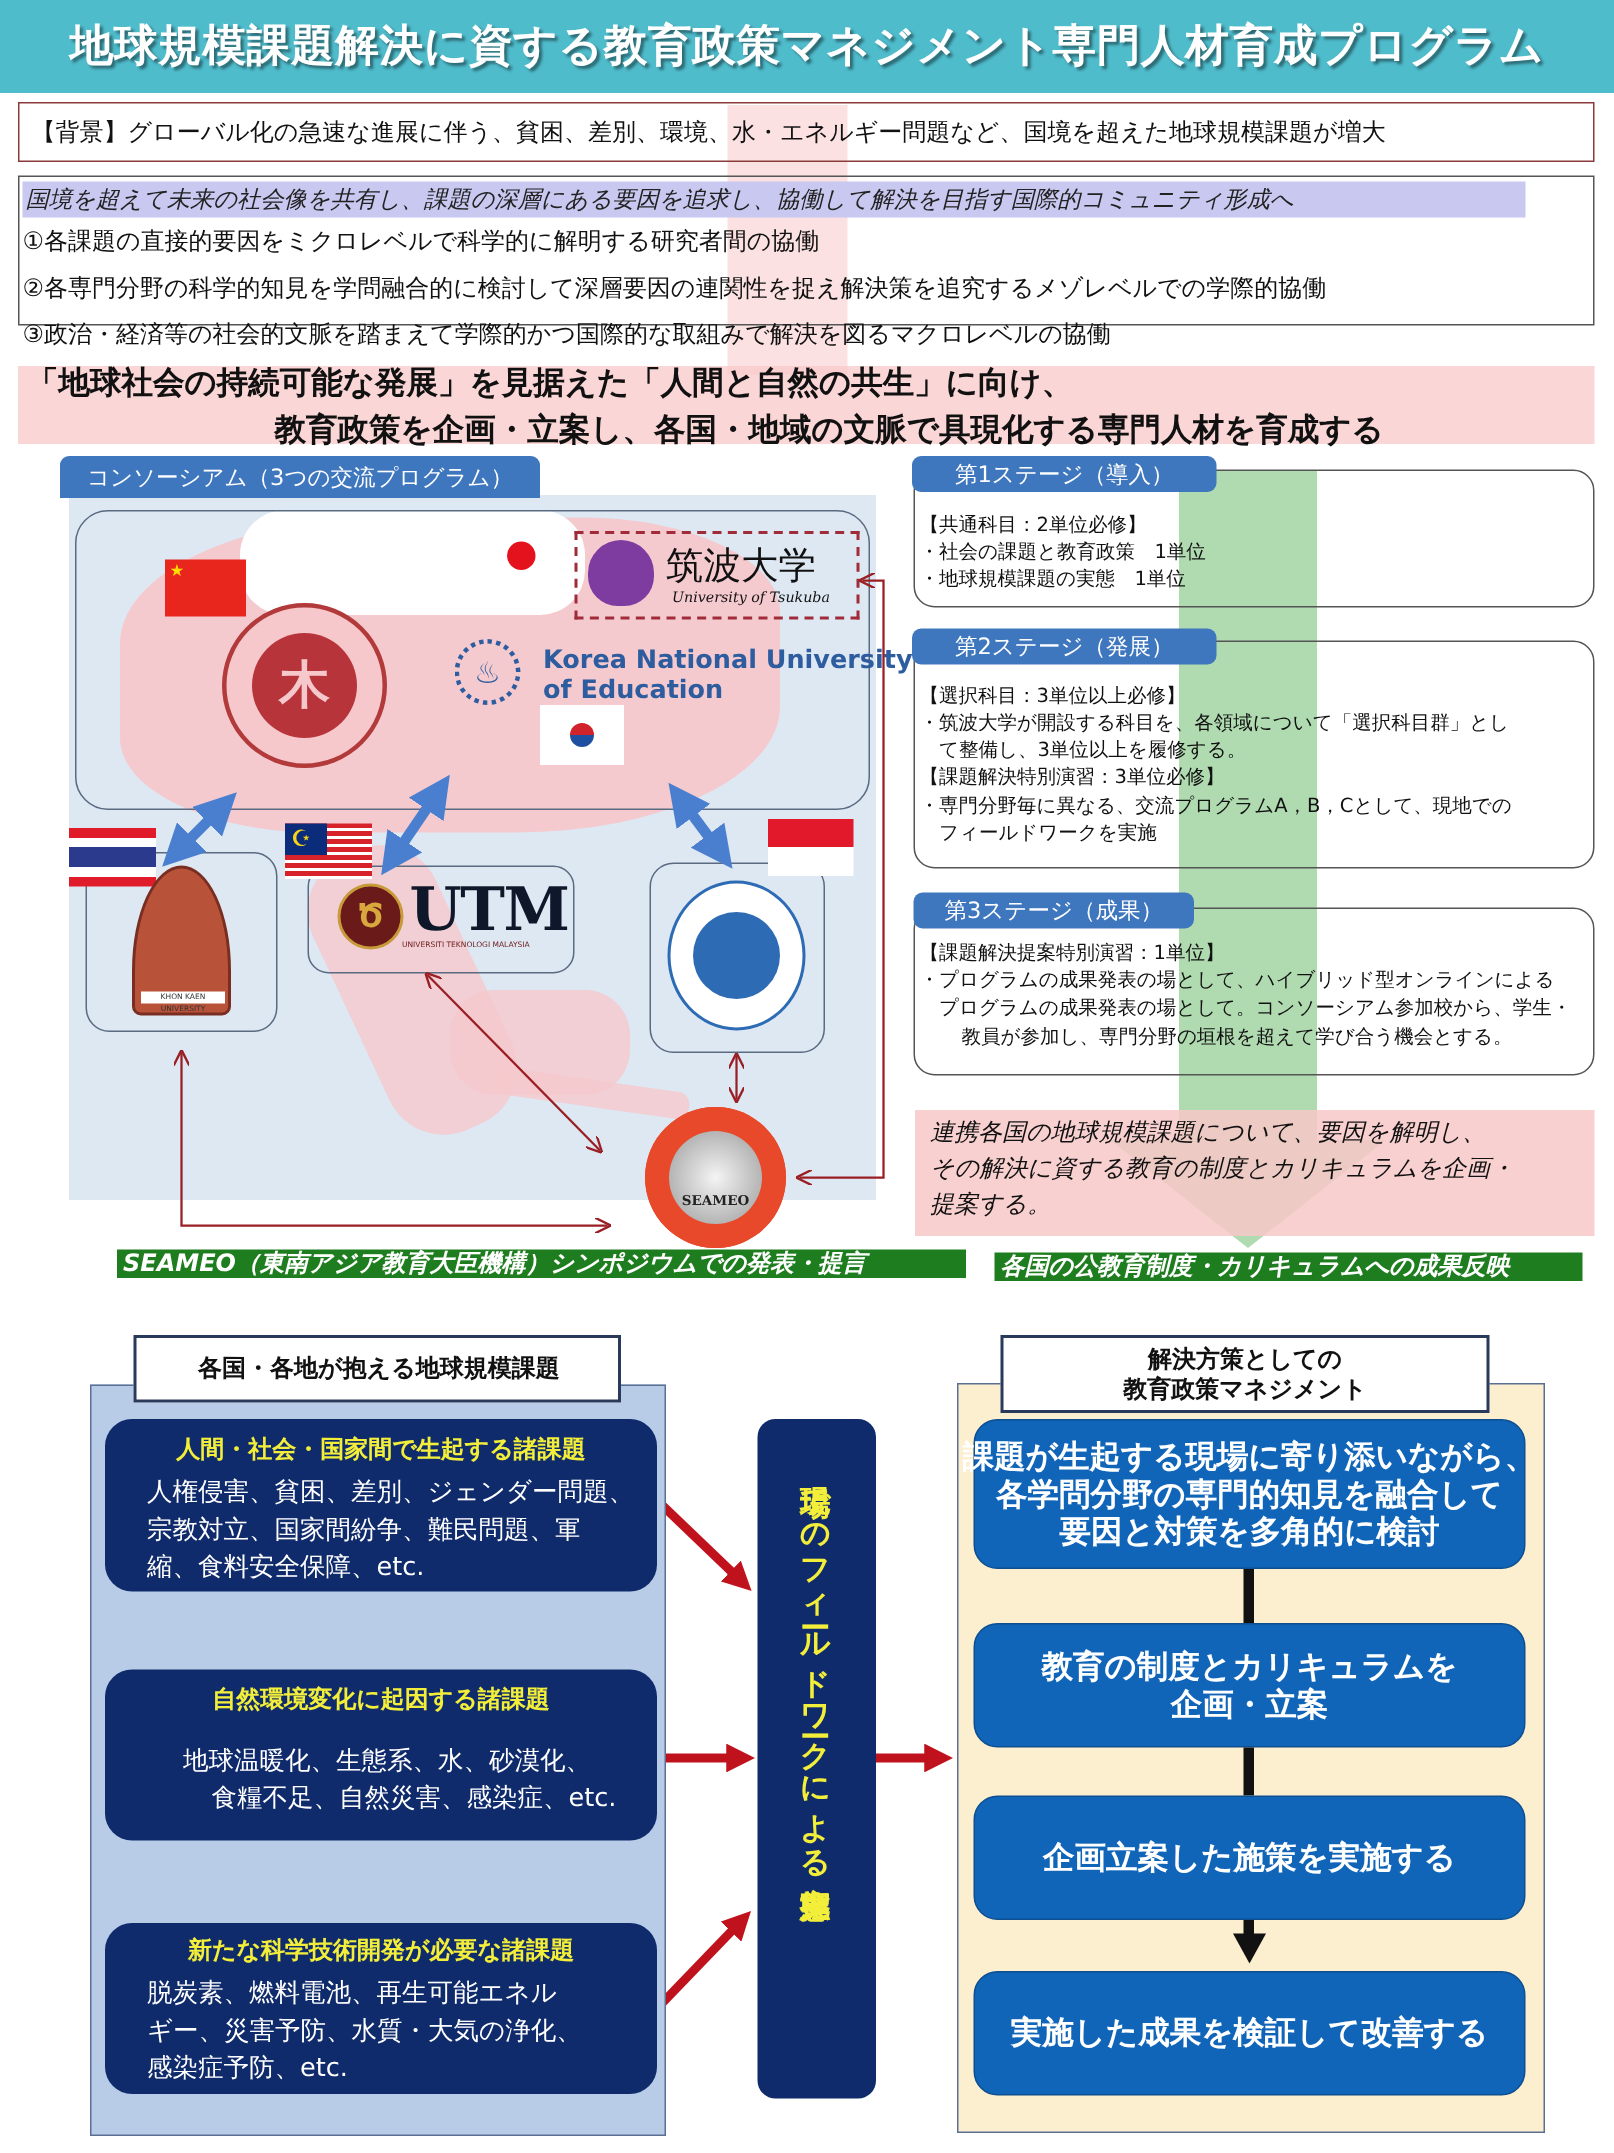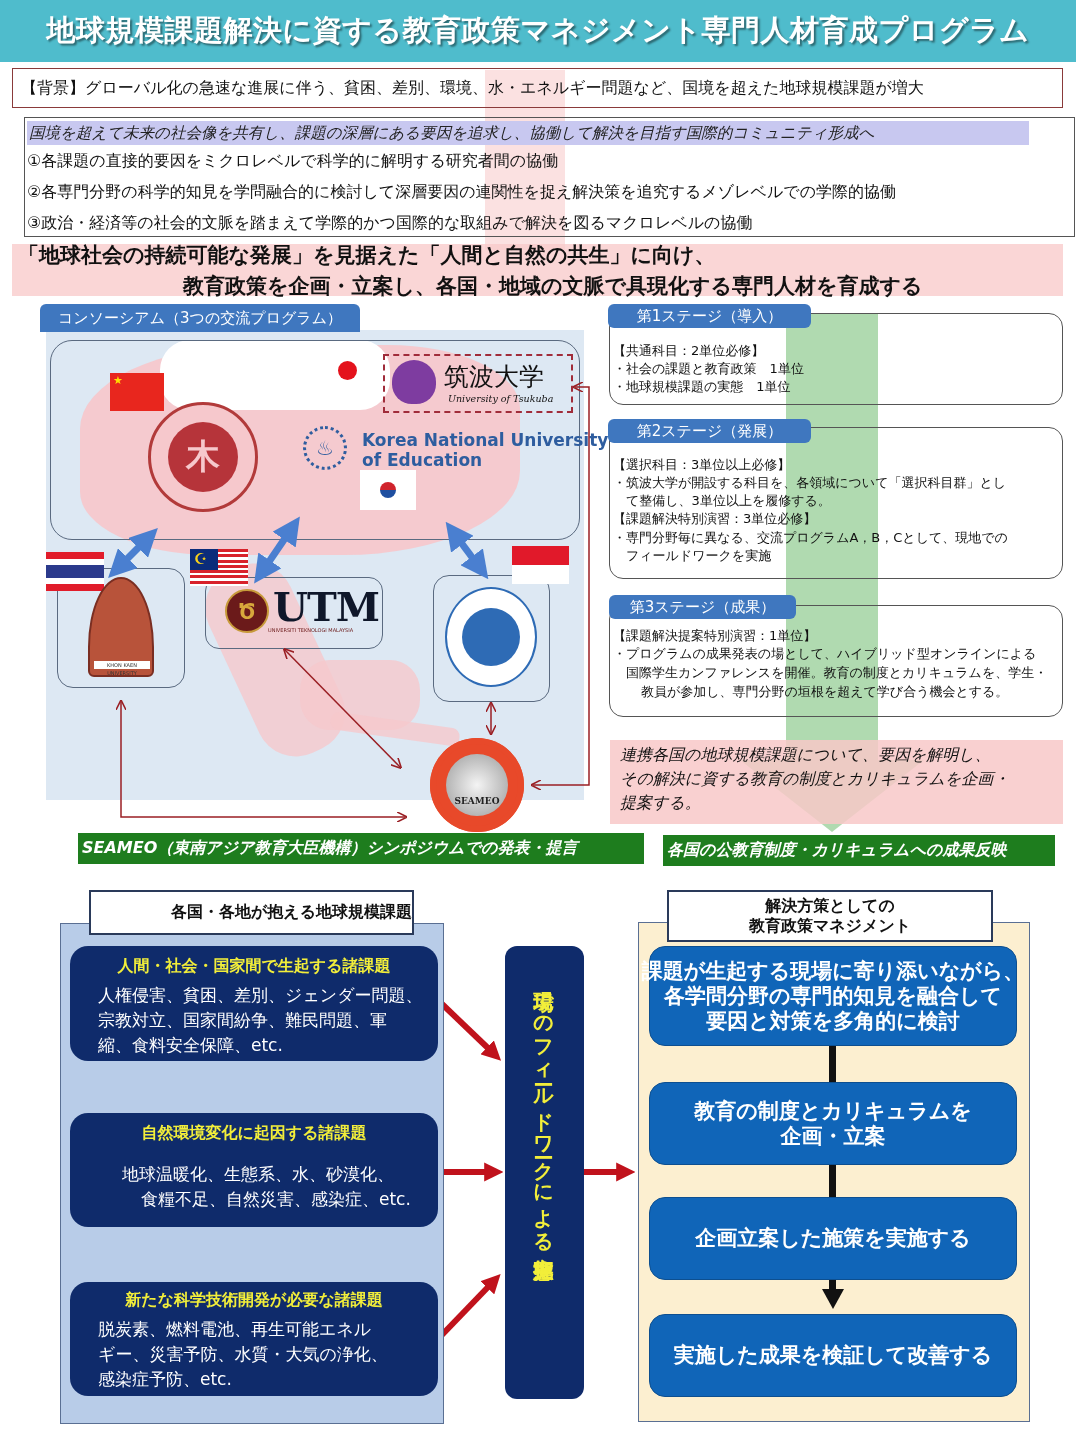--- a/index.html
+++ b/index.html
@@ -9,21 +9,21 @@
   
   .title-bar { left: 0; top: 0; width: 1076px; height: 62px; background: #4fbccc; display: flex; align-items: center; justify-content: center; }
   .title-bar .t { color: #fff; font-size: 29px; font-weight: bold; letter-spacing: 0.5px; text-shadow: 2px 2px 2px rgba(0,0,0,0.45); white-space: nowrap; }
 
   
   .bg-arrow-pink { left: 485px; top: 70px; width: 80px; height: 180px; background: rgba(248, 200, 200, 0.55); }
 
   .bg-box { left: 12px; top: 68px; width: 1051px; height: 40px; border: 1px solid #8a3a3a; background: transparent; display: flex; align-items: center; padding-left: 8px; }
   .bg-box .t { font-size: 16px; white-space: nowrap; }
 
-  .vision-box { left: 24px; top: 117px; width: 1051px; height: 120px; border: 1px solid #555; }
+  .vision-box { left: 12px; top: 117px; width: 1051px; height: 100px; border: 1px solid #555; }
   .vision-head { position: absolute; left: 2px; top: 3px; width: 1002px; height: 24px; background: #c8c8f0; display: flex; align-items: center; padding-left: 2px; }
   .vision-head .t { font-size: 15.5px; font-style: italic; color: #222; white-space: nowrap; }
   .vision-line { position: absolute; left: 2px; font-size: 16px; white-space: nowrap; }
 
   .goal-band { left: 12px; top: 244px; width: 1051px; height: 52px; background: rgba(248, 200, 200, 0.75); }
   .goal-1 { left: 18px; top: 241px; font-size: 21px; font-weight: bold; white-space: nowrap; color: #111; }
   .goal-2 { left: 183px; top: 272px; font-size: 21px; font-weight: bold; white-space: nowrap; color: #111; }
 
   
   .map-bg { left: 46px; top: 330px; width: 538px; height: 470px; background: #dde8f3; }
@@ -71,39 +71,39 @@
   .utm-text { left: 273px; top: 583px; font-family: "DejaVu Serif", "Liberation Serif", serif; font-size: 40px; font-weight: bold; color: #0f172a; letter-spacing: -1px; white-space: nowrap; }
   .utm-sub { left: 268px; top: 627px; font-size: 5px; color: #6b1a1a; white-space: nowrap; }
 
   .itb-logo { left: 445px; top: 587px; width: 92px; height: 100px; border-radius: 50%; border: 2px solid #2e6bb5; background: #fff; display: flex; align-items: center; justify-content: center; }
   .itb-logo .inner { width: 58px; height: 58px; border-radius: 50%; background: #2e6bb5; }
 
   .seameo-gear { left: 430px; top: 738px; width: 94px; height: 94px; border-radius: 50%; background: #e8492a; box-shadow: 0 0 0 6px #e8492a inset; display: flex; align-items: center; justify-content: center; }
   .seameo-gear .inner { width: 62px; height: 62px; border-radius: 50%; background: radial-gradient(#f4f4f4, #9a9a9a); display: flex; align-items: flex-end; justify-content: center; padding-bottom: 10px; text-align: center; }
   .seameo-gear .lbl { font-family: "DejaVu Serif", "Liberation Serif", serif; font-size: 9px; font-weight: bold; color: #222; }
 
-  .caption-green { height: 31px; background: #1e7d1e; display: flex; align-items: center; padding: 0 4px; }
+  .caption-green { height: 19px; background: #1e7d1e; display: flex; align-items: center; padding: 0 4px; }
   .caption-green .t { color: #fff; font-size: 16px; font-style: italic; font-weight: bold; white-space: nowrap; }
 
   
   .green-shaft { left: 786px; top: 314px; width: 92px; height: 446px; background: rgba(150, 205, 150, 0.75); }
   .green-head { left: 740px; top: 760px; width: 0; height: 0; border-left: 92px solid transparent; border-right: 92px solid transparent; border-top: 72px solid rgba(150, 205, 150, 0.75); }
 
   
   .stage-box { position: absolute; left: 609px; width: 454px; border: 1px solid #555; border-radius: 14px; background: transparent; }
   .stage-tab { position: absolute; height: 24px; background: #3f77bf; border-radius: 6px; display: flex; align-items: center; justify-content: center; }
   .stage-tab .t { color: #fff; font-size: 15px; white-space: nowrap; }
   .stage-text { position: absolute; font-size: 13px; line-height: 18px; white-space: nowrap; color: #111; }
 
   .result-box { left: 610px; top: 740px; width: 453px; height: 84px; background: rgba(248, 200, 200, 0.85); }
   .result-line { position: absolute; left: 620px; font-size: 16px; font-style: italic; white-space: nowrap; color: #111; }
 
   
   .left-panel { left: 60px; top: 923px; width: 384px; height: 501px; background: #b8cce8; border: 1px solid #5a6f93; }
-  .left-title { left: 89px; top: 890px; width: 325px; height: 45px; background: #fff; border: 2px solid #2a3a5a; display: flex; align-items: center; justify-content: flex-end; }
+  .left-title { left: 89px; top: 890px; width: 325px; height: 45px; background: #fff; border: 2px solid #2a3a5a; display: flex; align-items: center; justify-content: flex-start; padding-left: 41px; }
   .left-title .t { font-size: 16px; font-weight: bold; color: #111; }
   .issue-box { position: absolute; left: 70px; width: 368px; background: #0f2b6b; border-radius: 18px; }
   .issue-head { position: absolute; left: 0; width: 100%; text-align: center; font-size: 16px; font-weight: bold; color: #f2ee3a; white-space: nowrap; }
   .issue-body { position: absolute; font-size: 17px; color: #fff; line-height: 26px; white-space: nowrap; }
 
   .field-box { left: 505px; top: 946px; width: 79px; height: 453px; background: #0f2b6b; border-radius: 12px; display: flex; justify-content: center; padding-top: 30px; }
   .field-box .t { writing-mode: vertical-rl; text-orientation: upright; color: #f2ee3a; font-size: 20px; font-weight: bold; letter-spacing: 1px; }
 
   .right-panel { left: 638px; top: 922px; width: 392px; height: 500px; background: #fcefd0; border: 1px solid #5a6f93; }
   .right-title { left: 667px; top: 890px; width: 326px; height: 52px; background: #fff; border: 2px solid #2a3a5a; display: flex; flex-direction: column; align-items: center; justify-content: center; }
@@ -255,21 +255,21 @@
 <div class="stage-text" style="left:613px; top:510px;">【課題解決特別演習：3単位必修】</div>
 <div class="stage-text" style="left:613px; top:529px;">・専門分野毎に異なる、交流プログラムA，B，Cとして、現地での</div>
 <div class="stage-text" style="left:613px; top:547px;">　フィールドワークを実施</div>
 
 <div class="stage-box" style="top:605px; height:112px;"></div>
 <div class="stage-tab" style="left:609px; top:595px; width:187px;">
   <span class="t">第3ステージ（成果）</span>
 </div>
 <div class="stage-text" style="left:613px; top:627px;">【課題解決提案特別演習：1単位】</div>
 <div class="stage-text" style="left:613px; top:645px;">・プログラムの成果発表の場として、ハイブリッド型オンラインによる</div>
-<div class="stage-text" style="left:613px; top:664px;">　国際学生カンファレンスを開催。教育の制度とカリキュラムを、学生・</div>
+<div class="stage-text" style="left:613px; top:664px;">　プログラムの成果発表の場として。コンソーシアム参加校から、学生・</div>
 <div class="stage-text" style="left:628px; top:683px;">　教員が参加し、専門分野の垣根を超えて学び合う機会とする。</div>
 
 <div class="abs result-box"></div>
 <div class="result-line" style="top:745px;">連携各国の地球規模課題について、要因を解明し、</div>
 <div class="result-line" style="top:769px;">その解決に資する教育の制度とカリキュラムを企画・</div>
 <div class="result-line" style="top:793px;">提案する。</div>
 
 <div class="abs left-panel"></div>
 <div class="abs left-title">
   <span class="t">各国・各地が抱える地球規模課題</span>

